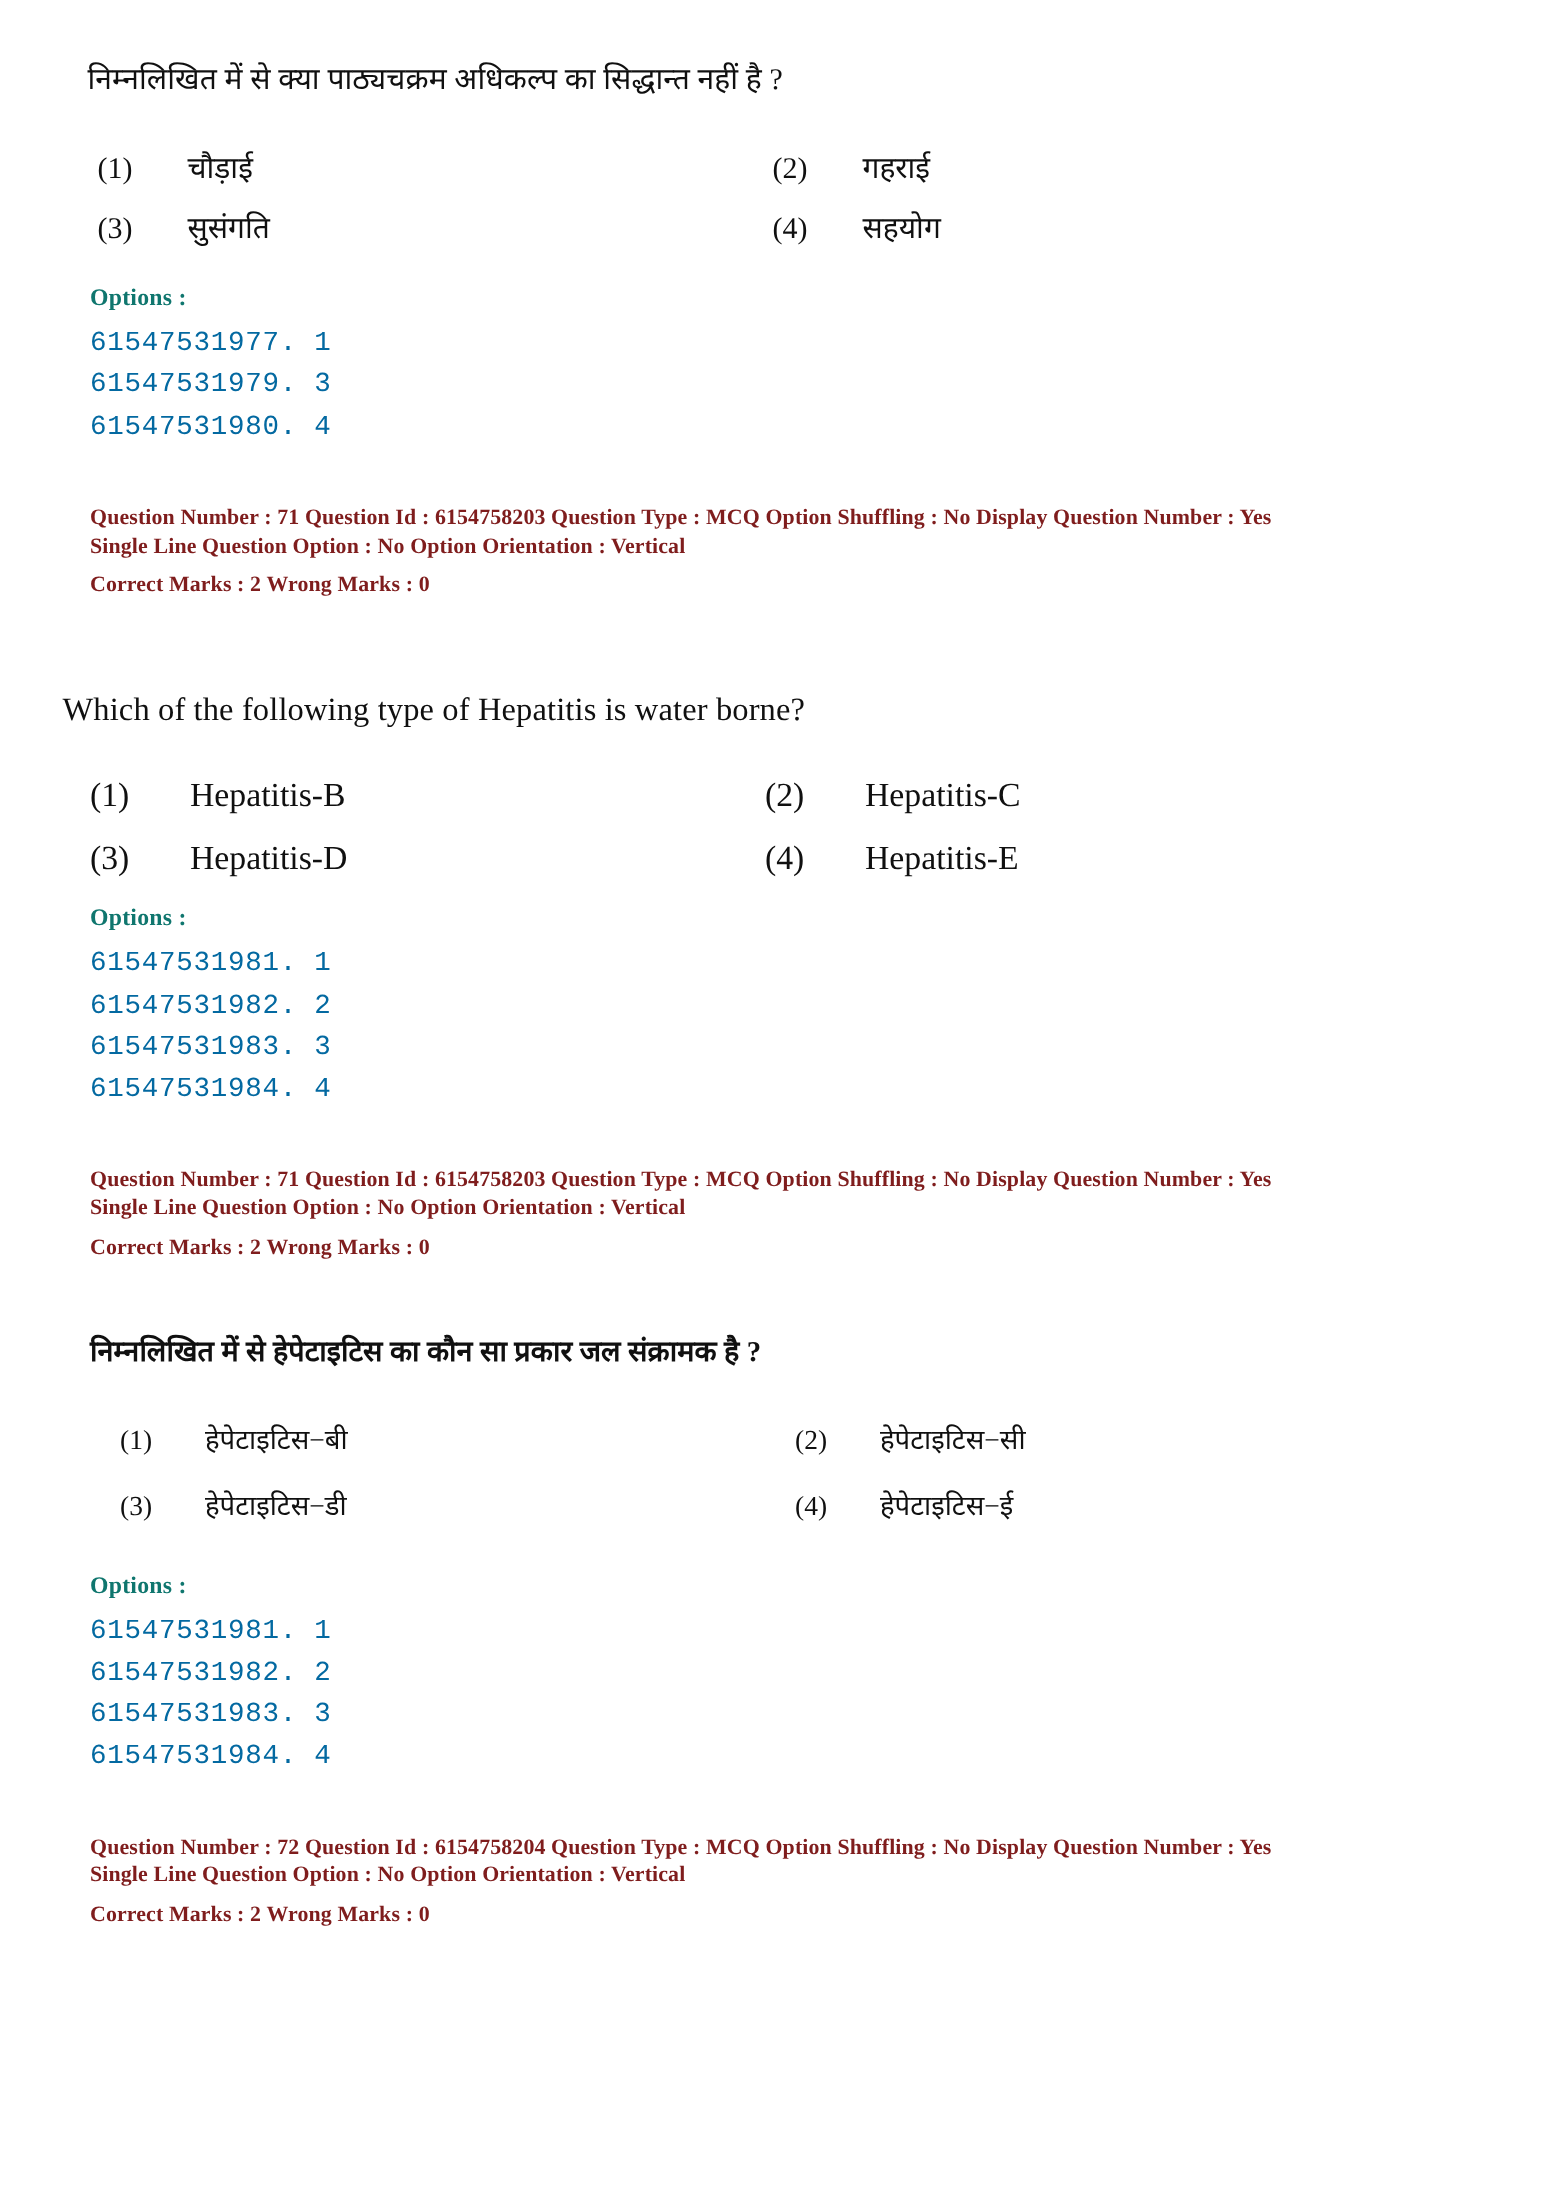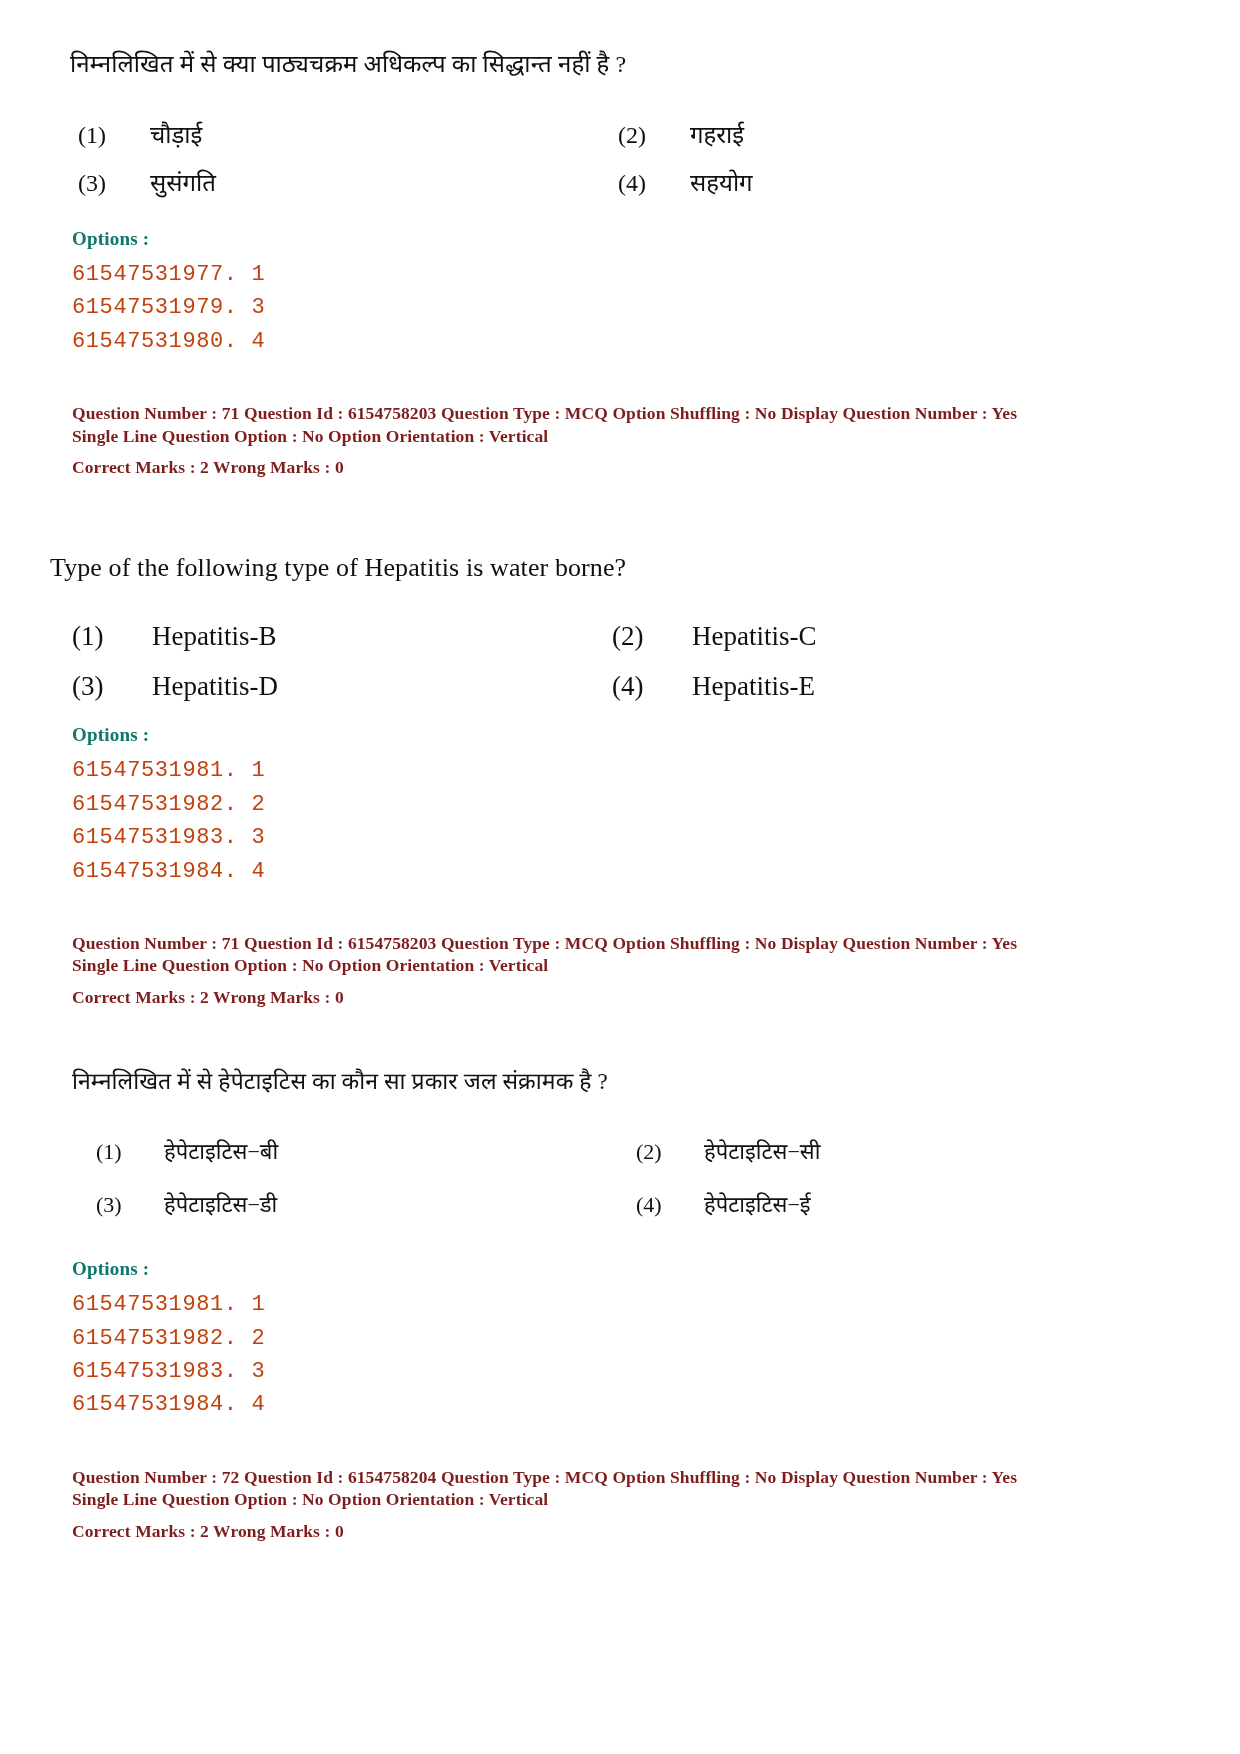--- a/index.html
+++ b/index.html
@@ -93,21 +93,21 @@
     font-weight: bold;
     font-size: 19px;
     color: #0f766e;
     margin-bottom: 8px;
     letter-spacing: 0.2px;
   }
   .option-id {
     font-family: "Liberation Mono", monospace;
     font-size: 22px;
     line-height: 1.52;
-    color: #c2410c;
+    color: #0369a1;
     letter-spacing: 0.6px;
   }
 
   
   .meta {
     padding-left: 22px;
   }
   .meta .line {
     font-family: "Liberation Serif", serif;
     font-weight: bold;
@@ -170,21 +170,21 @@
       <div class="line">Question Number : 71  Question Id : 6154758203  Question Type : MCQ  Option Shuffling : No  Display Question Number : Yes</div>
       <div class="line">Single Line Question Option : No  Option Orientation : Vertical</div>
       <div class="gap"></div>
       <div class="line">Correct Marks : 2  Wrong Marks : 0</div>
     </div>
   </div>
 
   <div class="sp-72"></div>
 
   <div class="qblock">
-    <div class="qtext english">Type of the following type of Hepatitis is water borne?</div>
+    <div class="qtext english">Which of the following type of Hepatitis is water borne?</div>
 
     <div class="sp-16"></div>
 
     <div class="opts english">
       <div class="opt">
         <span class="num">(1)</span>
         <span class="txt">Hepatitis-B</span>
       </div>
       <div class="opt">
         <span class="num">(2)</span>
@@ -214,21 +214,21 @@
       <div class="line">Question Number : 71  Question Id : 6154758203  Question Type : MCQ  Option Shuffling : No  Display Question Number : Yes</div>
       <div class="line">Single Line Question Option : No  Option Orientation : Vertical</div>
       <div class="gap"></div>
       <div class="line">Correct Marks : 2  Wrong Marks : 0</div>
     </div>
   </div>
 
   <div class="sp-58"></div>
 
   <div class="qblock">
-    <div class="qtext hindi" style="padding-left:22px;font-size:23px;">निम्नलिखित में से हेपेटाइटिस का कौन सा प्रकार जल संक्रामक है ?</div>
+    <div class="qtext hindi" style="padding-left:22px;font-size:23px;font-weight:bold;">निम्नलिखित में से हेपेटाइटिस का कौन सा प्रकार जल संक्रामक है ?</div>
 
     <div class="sp-16"></div>
 
     <div class="opts hindi2">
       <div class="opt">
         <span class="num">(1)</span>
         <span class="txt">हेपेटाइटिस−बी</span>
       </div>
       <div class="opt">
         <span class="num">(2)</span>

